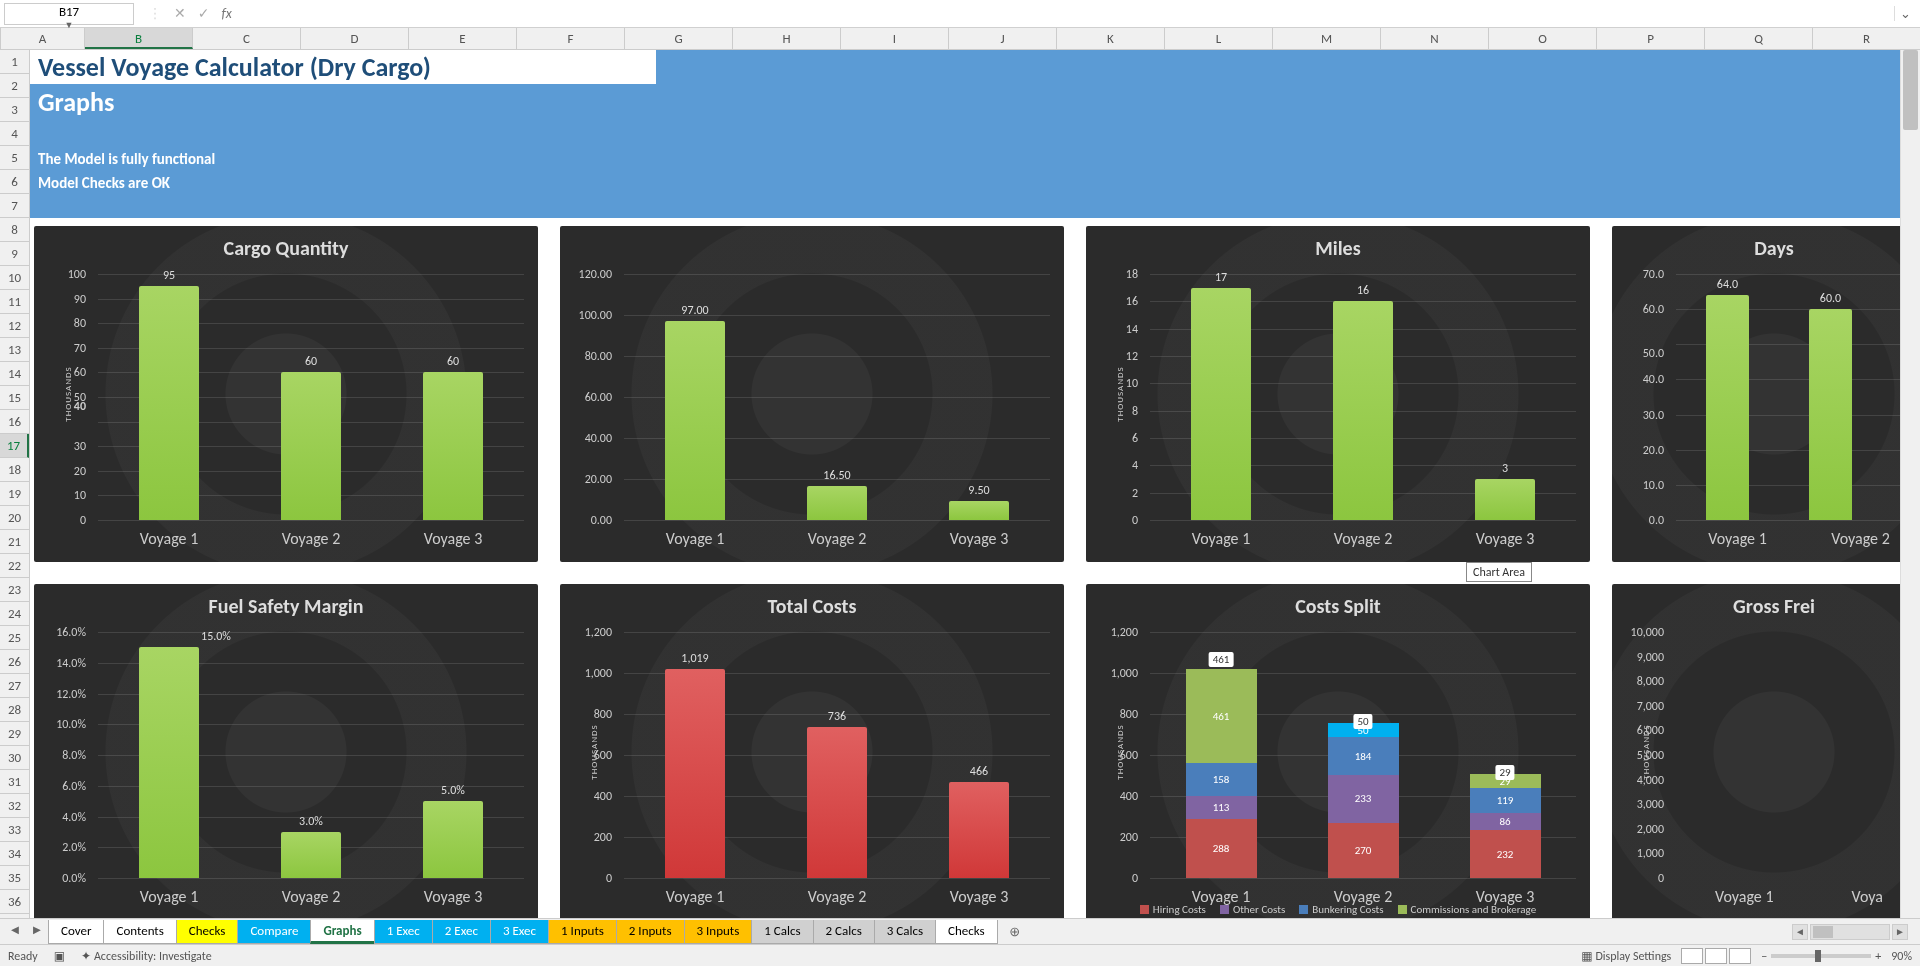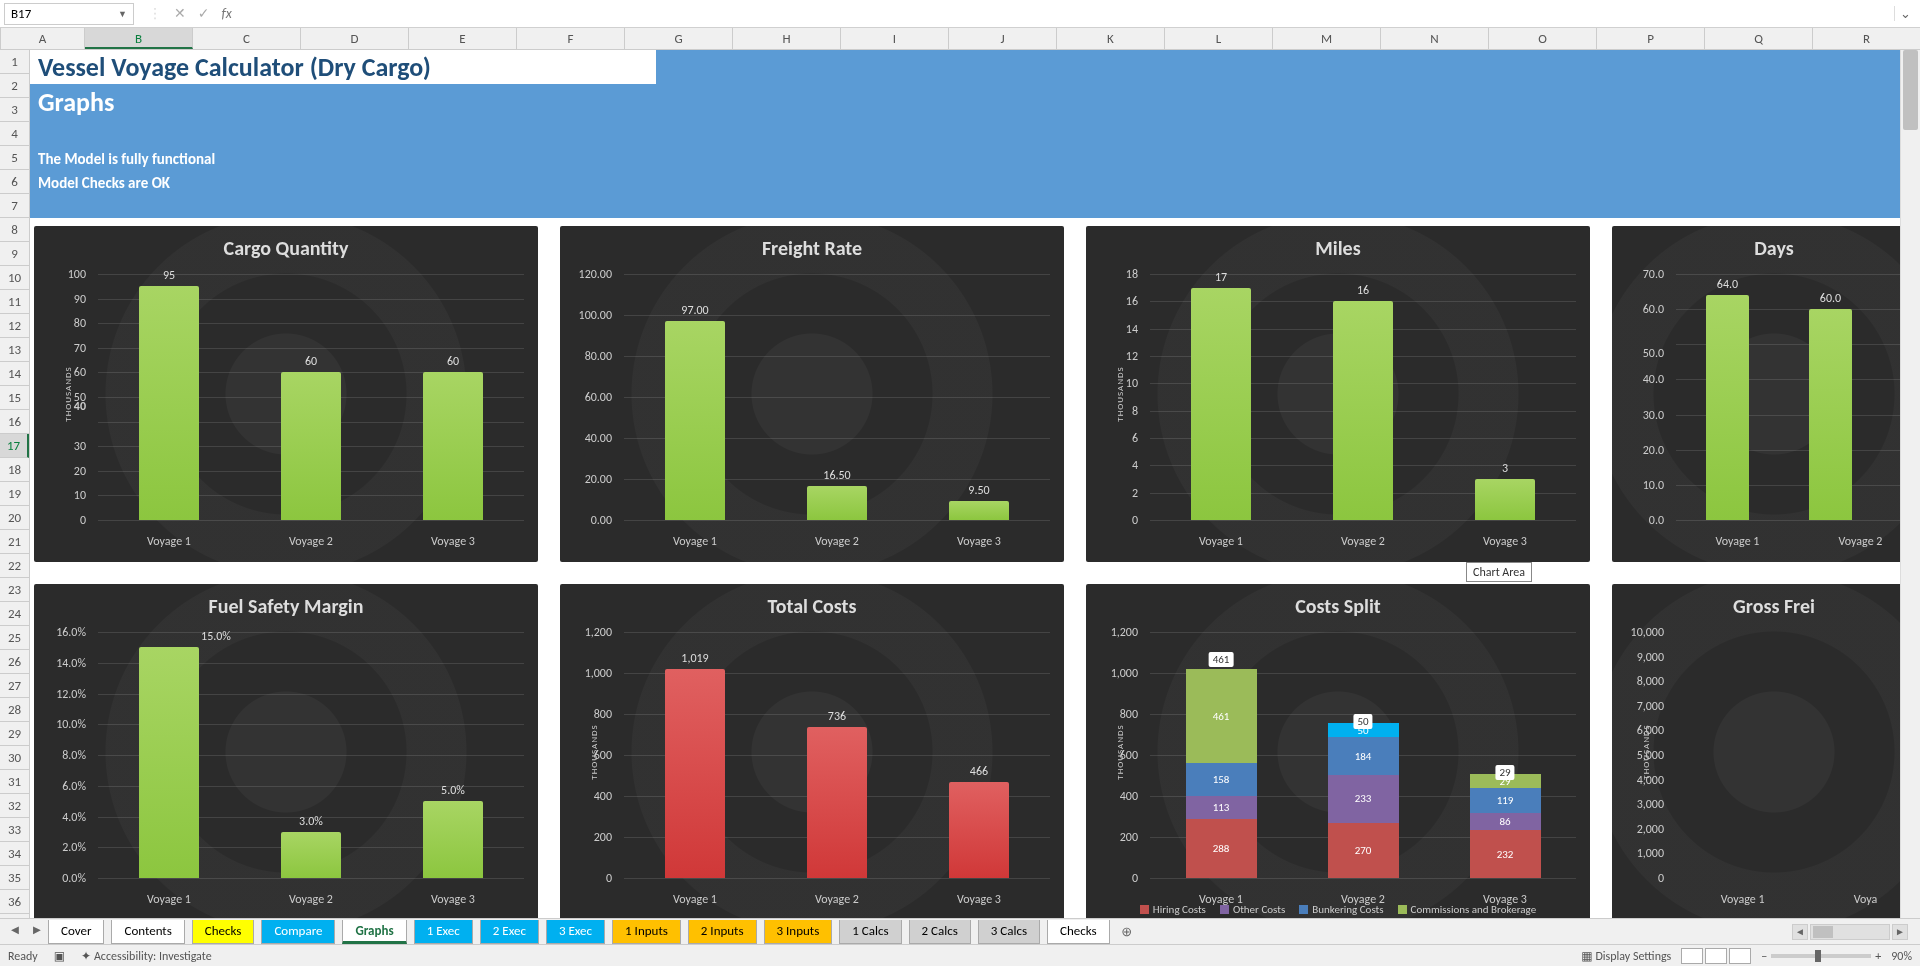--- a/index.html
+++ b/index.html
@@ -1,20 +1,20 @@
 <!DOCTYPE html>
 <html><head>
 <meta charset="utf-8">
 <style>
 * { box-sizing: border-box; margin: 0; padding: 0; }
 body { font-family: "Segoe UI", Calibri, Arial, sans-serif; background: #fff; overflow: hidden; width: 1920px; height: 966px; font-size: 13px; }
 
 
 .formula-bar { display: flex; align-items: center; height: 28px; border-bottom: 1px solid #d0d0d0; background: #fff; padding: 0 4px; }
-.name-box { display: flex; align-items: center; width: 130px; border: 1px solid #ccc; height: 22px; padding: 0 6px; font-size: 13px; justify-content: space-between; }
+.name-box { display: flex; align-items: center; width: 130px; border: 1px solid #ccc; height: 22px; padding: 0 6px; font-size: 13px; justify-content: space-between; flex-direction: column; }
 .name-box .dd { color: #666; font-size: 9px; }
 .fb-icons { display: flex; align-items: center; gap: 12px; padding: 0 14px; color: #aaa; font-size: 14px; }
 .fb-icons .sep { color: #ddd; }
 .fx { font-style: italic; color: #777; }
 .formula-input { flex: 1; height: 22px; border: none; outline: none; padding: 0 6px; }
 .formula-expand { width: 22px; text-align: center; color: #666; border-left:1px solid #ddd; }
 
 
 .col-headers { display: flex; height: 22px; background: #f0f0f0; border-bottom: 1px solid #ccc; font-size: 13px; color: #555; }
 .sel-all { width: 30px; border-right: 1px solid #ccc; background: #eee; }
@@ -38,21 +38,21 @@
 
 
 .charts-row { position:absolute; display:flex; gap:22px; }
 .chart { width:504px; height:336px; background:#2b2b2b; background-image: radial-gradient(circle at center, rgba(255,255,255,0.04) 0, rgba(255,255,255,0.04) 60px, transparent 61px, transparent 120px, rgba(255,255,255,0.03) 121px, rgba(255,255,255,0.03) 180px, transparent 181px); position:relative; border-radius:2px; overflow:hidden;}
 .chart.narrow{width:324px;}
 .chart-title{position:absolute; top:10px; left:0; right:0; text-align:center; color:#ddd; font-family:"Segoe UI", Calibri; font-size:20px; font-weight:bold;}
 .plot{position:absolute; left:64px; right:14px; top:48px; bottom:42px;}
 .plot .grid-line{position:absolute; left:0; right:0; height:1px; background:rgba(255,255,255,0.12);}
 .y-axis{position:absolute; left:0; top:48px; bottom:42px; width:60px;}
 .y-tick{position:absolute; right:8px; color:#ccc; font-size:12px; transform:translateY(-50%);}
-.x-cats{position:absolute; left:64px; right:14px; bottom:14px; display:flex; justify-content:space-around; color:#ccc; font-size:12px;}
+.x-cats{position:absolute; left:64px; right:14px; bottom:14px; display:flex; justify-content:space-around; color:#ccc; font-size:16px;}
 .bar-group{position:absolute; bottom:0; top:0;}
 .bar{position:absolute; bottom:0; border-radius:2px 2px 0 0;}
 .bar.green{background:linear-gradient(to bottom, #a8d563, #8cc63f);}
 .bar.red{background:linear-gradient(to bottom, #e06060, #d03838);}
 .bar.blue{background:linear-gradient(to bottom, #5a8fd6, #3f72c4);}
 .bar-label{position:absolute; left:50%; transform:translateX(-50%); color:#ddd; font-size:12px; white-space:nowrap;}
 .rot-label{position:absolute; left:6px; top:50%; transform:translateY(-50%) rotate(-90deg); transform-origin:center; color:#ccc; font-size:9px; letter-spacing:1px;}
 .stack-seg{position:absolute; width:100%; color:#fff; text-align:center; font-size:11px; display:flex; align-items:center; justify-content:center;}
 .seg-red{background:#c0504d;}
 .seg-purple{background:#8064a2;}
@@ -219,21 +219,20 @@
               <div class="bar-label" style="bottom: 151.6px;">60</div>
             </div>
           </div>
           <div class="x-cats">
             <span>Voyage 1</span>
             <span>Voyage 2</span>
             <span>Voyage 3</span>
           </div>
         </div>
         <div class="chart">
-          <div class="chart-title">Freight Rate</div>
           <div class="y-axis">
             <div class="y-tick" style="top: 246px;">0.00</div>
             <div class="y-tick" style="top: 205px;">20.00</div>
             <div class="y-tick" style="top: 164px;">40.00</div>
             <div class="y-tick" style="top: 123px;">60.00</div>
             <div class="y-tick" style="top: 82px;">80.00</div>
             <div class="y-tick" style="top: 41px;">100.00</div>
             <div class="y-tick" style="top: 0px;">120.00</div>
           </div>
           <div class="plot">
@@ -491,21 +490,21 @@
     <div class="tooltip-box" style="left:1436px; top:512px;"><span>Chart Area</span></div>
   </div>
   <div class="scroll-v">
       <div class="thumb"></div>
     </div>
 </div>
 
 <div class="sheet-tab-bar">
   <div class="tab-nav-btn">◄</div>
   <div class="tab-nav-btn">►</div>
-  <div id="sheet-tabs" style="display:flex;gap:8px;">
+  <div id="sheet-tabs" style="display:flex;">
       <div class="sheet-tab ">Cover</div>
       <div class="sheet-tab ">Contents</div>
       <div class="sheet-tab yellow">Checks</div>
       <div class="sheet-tab cyan">Compare</div>
       <div class="sheet-tab active">Graphs</div>
       <div class="sheet-tab cyan">1 Exec</div>
       <div class="sheet-tab cyan">2 Exec</div>
       <div class="sheet-tab cyan">3 Exec</div>
       <div class="sheet-tab gold">1 Inputs</div>
       <div class="sheet-tab gold">2 Inputs</div>

